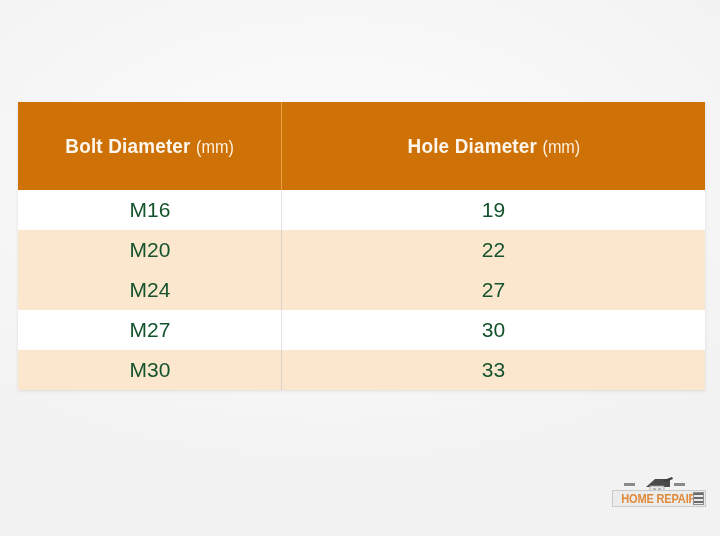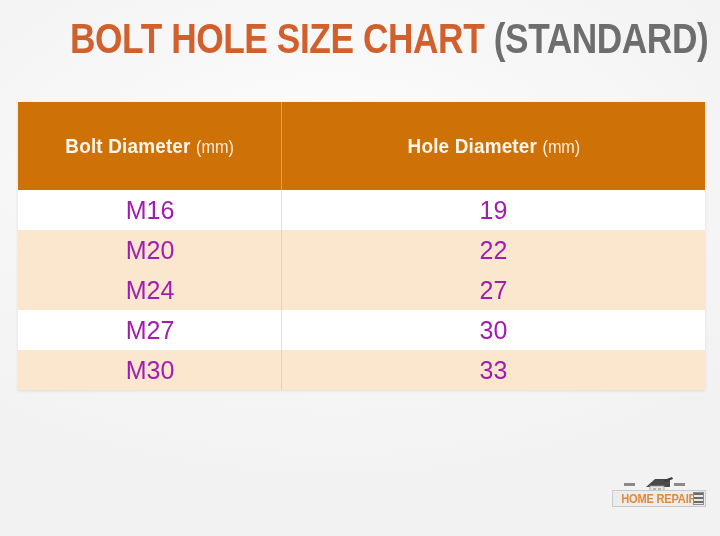--- a/index.html
+++ b/index.html
@@ -85,22 +85,22 @@
     letter-spacing: 0;
   }
   .thead-cell.left-col {
     box-shadow: inset -1px 0 0 #e4a04b;
   }
 
   .table tbody td {
     height: 40px;
     text-align: center;
     vertical-align: middle;
-    font-size: 25px;
-    color: #a21caf;
+    font-size: 21px;
+    color: #14532d;
     padding: 0;
     border: none;
     font-family: "Liberation Sans", sans-serif;
   }
   .table tbody tr.odd td { background: #ffffff; }
   .table tbody tr.even td { background: #fbe6ce; text-align: center; }
   .table tbody td.left-col {
     box-shadow: inset -1px 0 0 rgba(185,185,195,0.45);
   }
   .table tbody tr.odd td.left-col {
@@ -161,25 +161,20 @@
     );
     border: 1px solid #8c8c8c;
     box-sizing: border-box;
   }
 </style>
 </head>
 <body>
 
 <div class="page">
 
-  <div class="title-wrap">
-    <span class="title">
-      <span class="title-main">BOLT HOLE SIZE CHART</span><span>&nbsp;</span><span class="title-sub">(STANDARD)</span>
-    </span>
-  </div>
 
   <table class="table">
     <colgroup>
       <col class="c1">
       <col class="c2">
     </colgroup>
     <thead>
       <tr>
         <th class="thead-cell left-col">
           <span class="hdr-inner">

